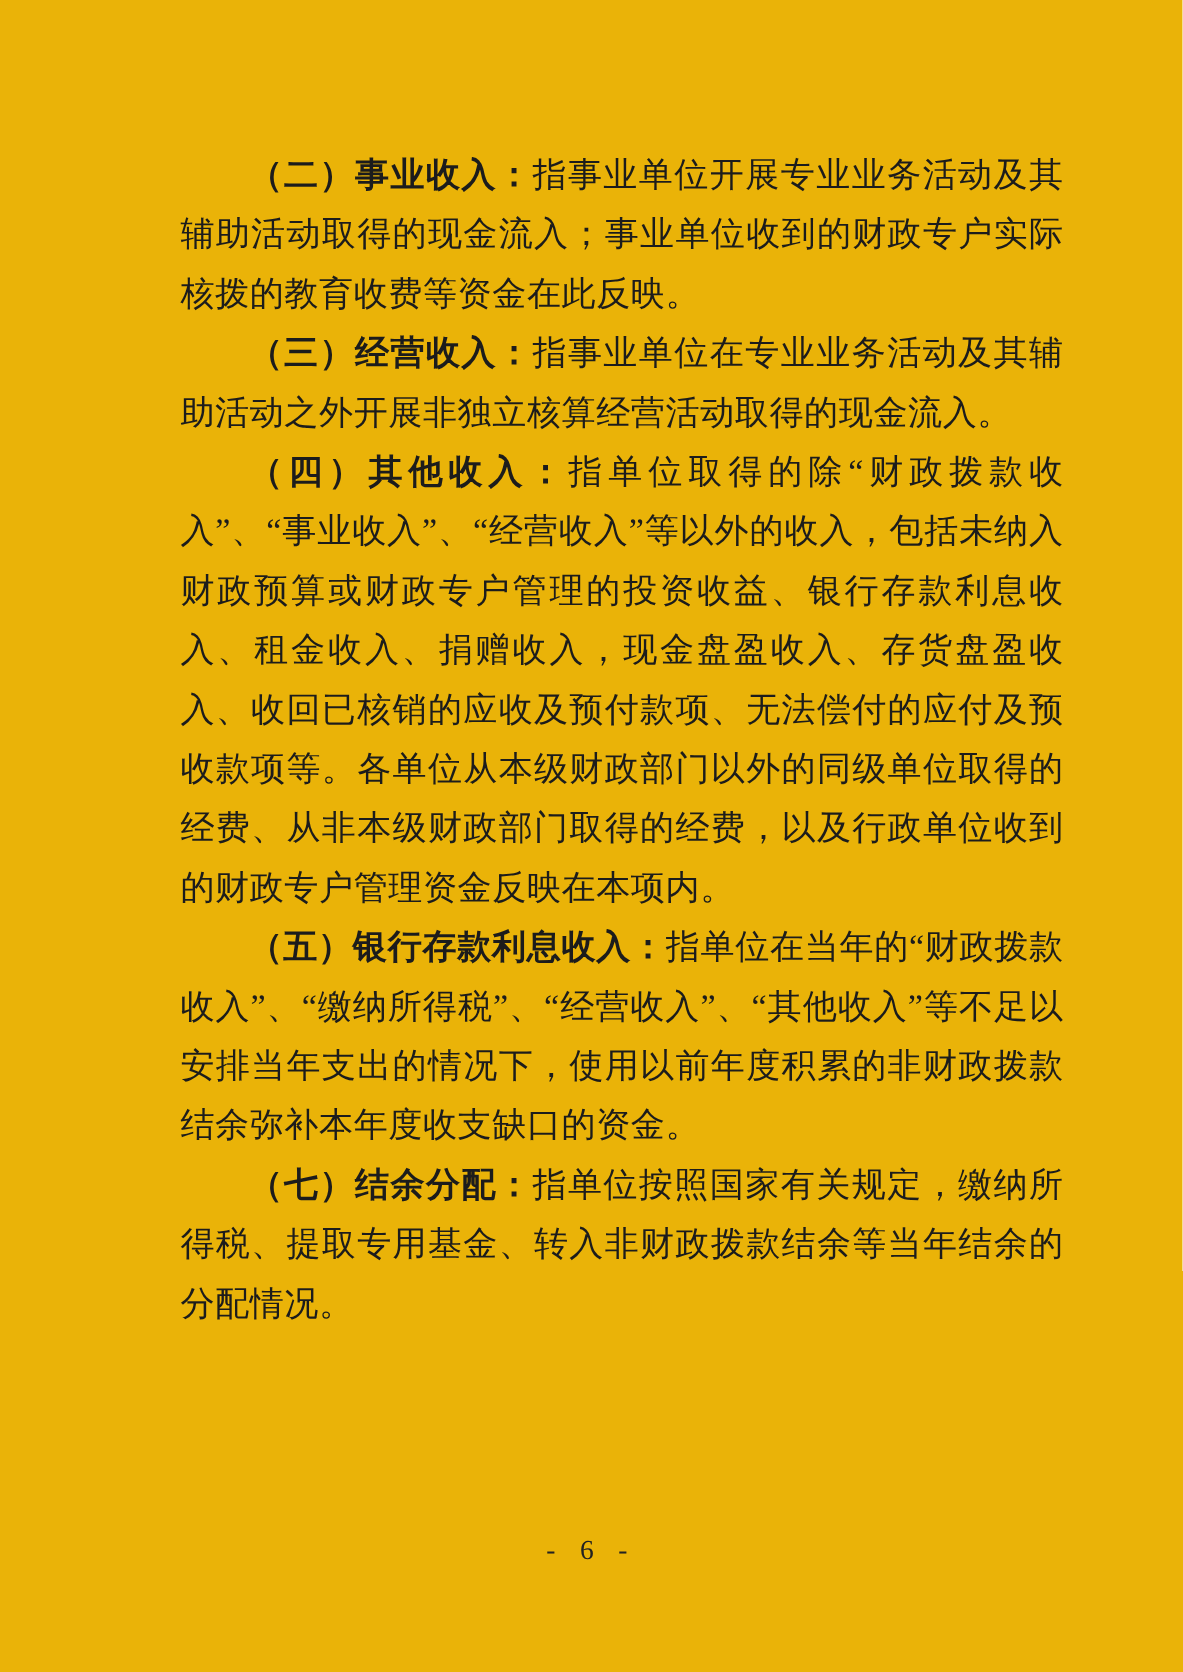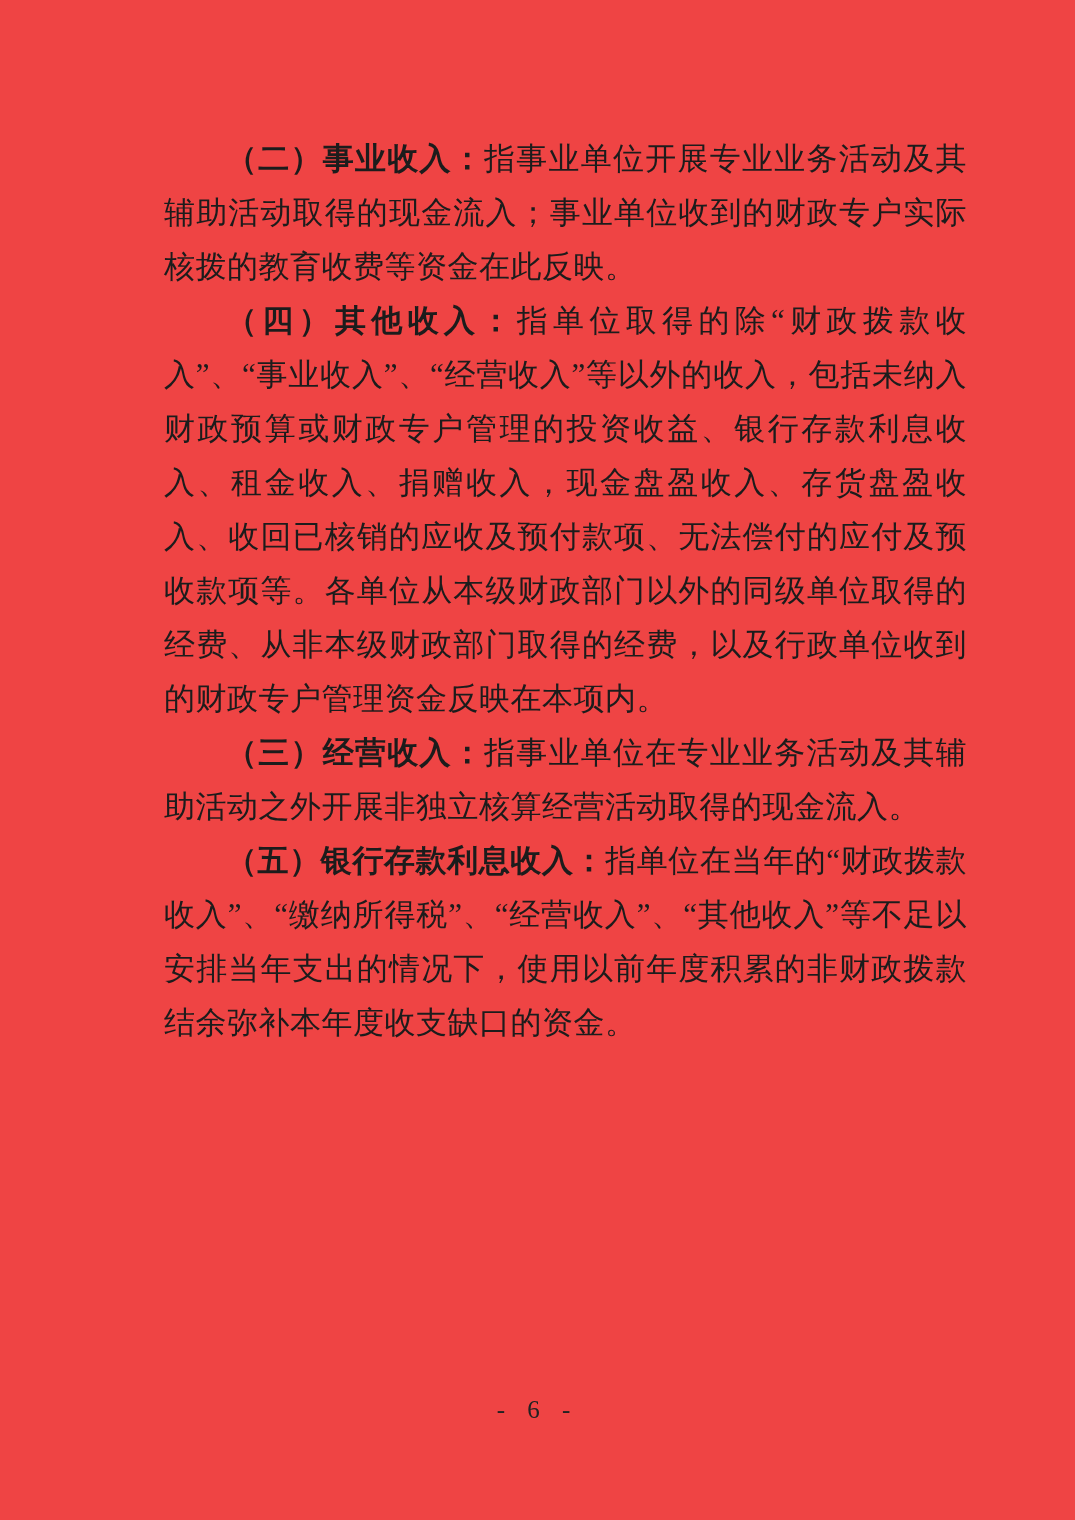--- a/index.html
+++ b/index.html
@@ -4,21 +4,21 @@
 <style>
   html, body {
     margin: 0;
     padding: 0;
     background: #ffffff;
   }
   .page {
     position: relative;
     width: 1075px;
     height: 1520px;
-    background: #ef4444;
+    background: #eab308;
     color: #1c1c1c;
     font-family: "Liberation Serif", "DejaVu Serif", serif;
     overflow: hidden;
   }
   .content {
     position: absolute;
     left: 164px;
     right: 108px;
     top: 132px;
   }
@@ -45,23 +45,24 @@
     color: #222222;
   }
 </style>
 </head>
 <body>
 
 <div class="page">
   <div class="content">
     <p class="para"><span class="head">（二）事业收入：</span><span class="body-text">指事业单位开展专业业务活动及其辅助活动取得的现金流入；事业单位收到的财政专户实际核拨的教育收费等资金在此反映。</span></p>
 
+    <p class="para"><span class="head">（三）经营收入：</span><span class="body-text">指事业单位在专业业务活动及其辅助活动之外开展非独立核算经营活动取得的现金流入。</span></p>
+
     <p class="para"><span class="head">（四）其他收入：</span><span class="body-text">指单位取得的除“财政拨款收入”、“事业收入”、“经营收入”等以外的收入，包括未纳入财政预算或财政专户管理的投资收益、银行存款利息收入、租金收入、捐赠收入，现金盘盈收入、存货盘盈收入、收回已核销的应收及预付款项、无法偿付的应付及预收款项等。各单位从本级财政部门以外的同级单位取得的经费、从非本级财政部门取得的经费，以及行政单位收到的财政专户管理资金反映在本项内。</span></p>
-
-    <p class="para"><span class="head">（三）经营收入：</span><span class="body-text">指事业单位在专业业务活动及其辅助活动之外开展非独立核算经营活动取得的现金流入。</span></p>
 
     <p class="para"><span class="head">（五）银行存款利息收入：</span><span class="body-text">指单位在当年的“财政拨款收入”、“缴纳所得税”、“经营收入”、“其他收入”等不足以安排当年支出的情况下，使用以前年度积累的非财政拨款结余弥补本年度收支缺口的资金。</span></p>
 
 
+    <p class="para"><span class="head">（七）结余分配：</span><span class="body-text">指单位按照国家有关规定，缴纳所得税、提取专用基金、转入非财政拨款结余等当年结余的分配情况。</span></p>
   </div>
 
   <div class="footer">- 6 -</div>
 </div>
 
 </body></html>

